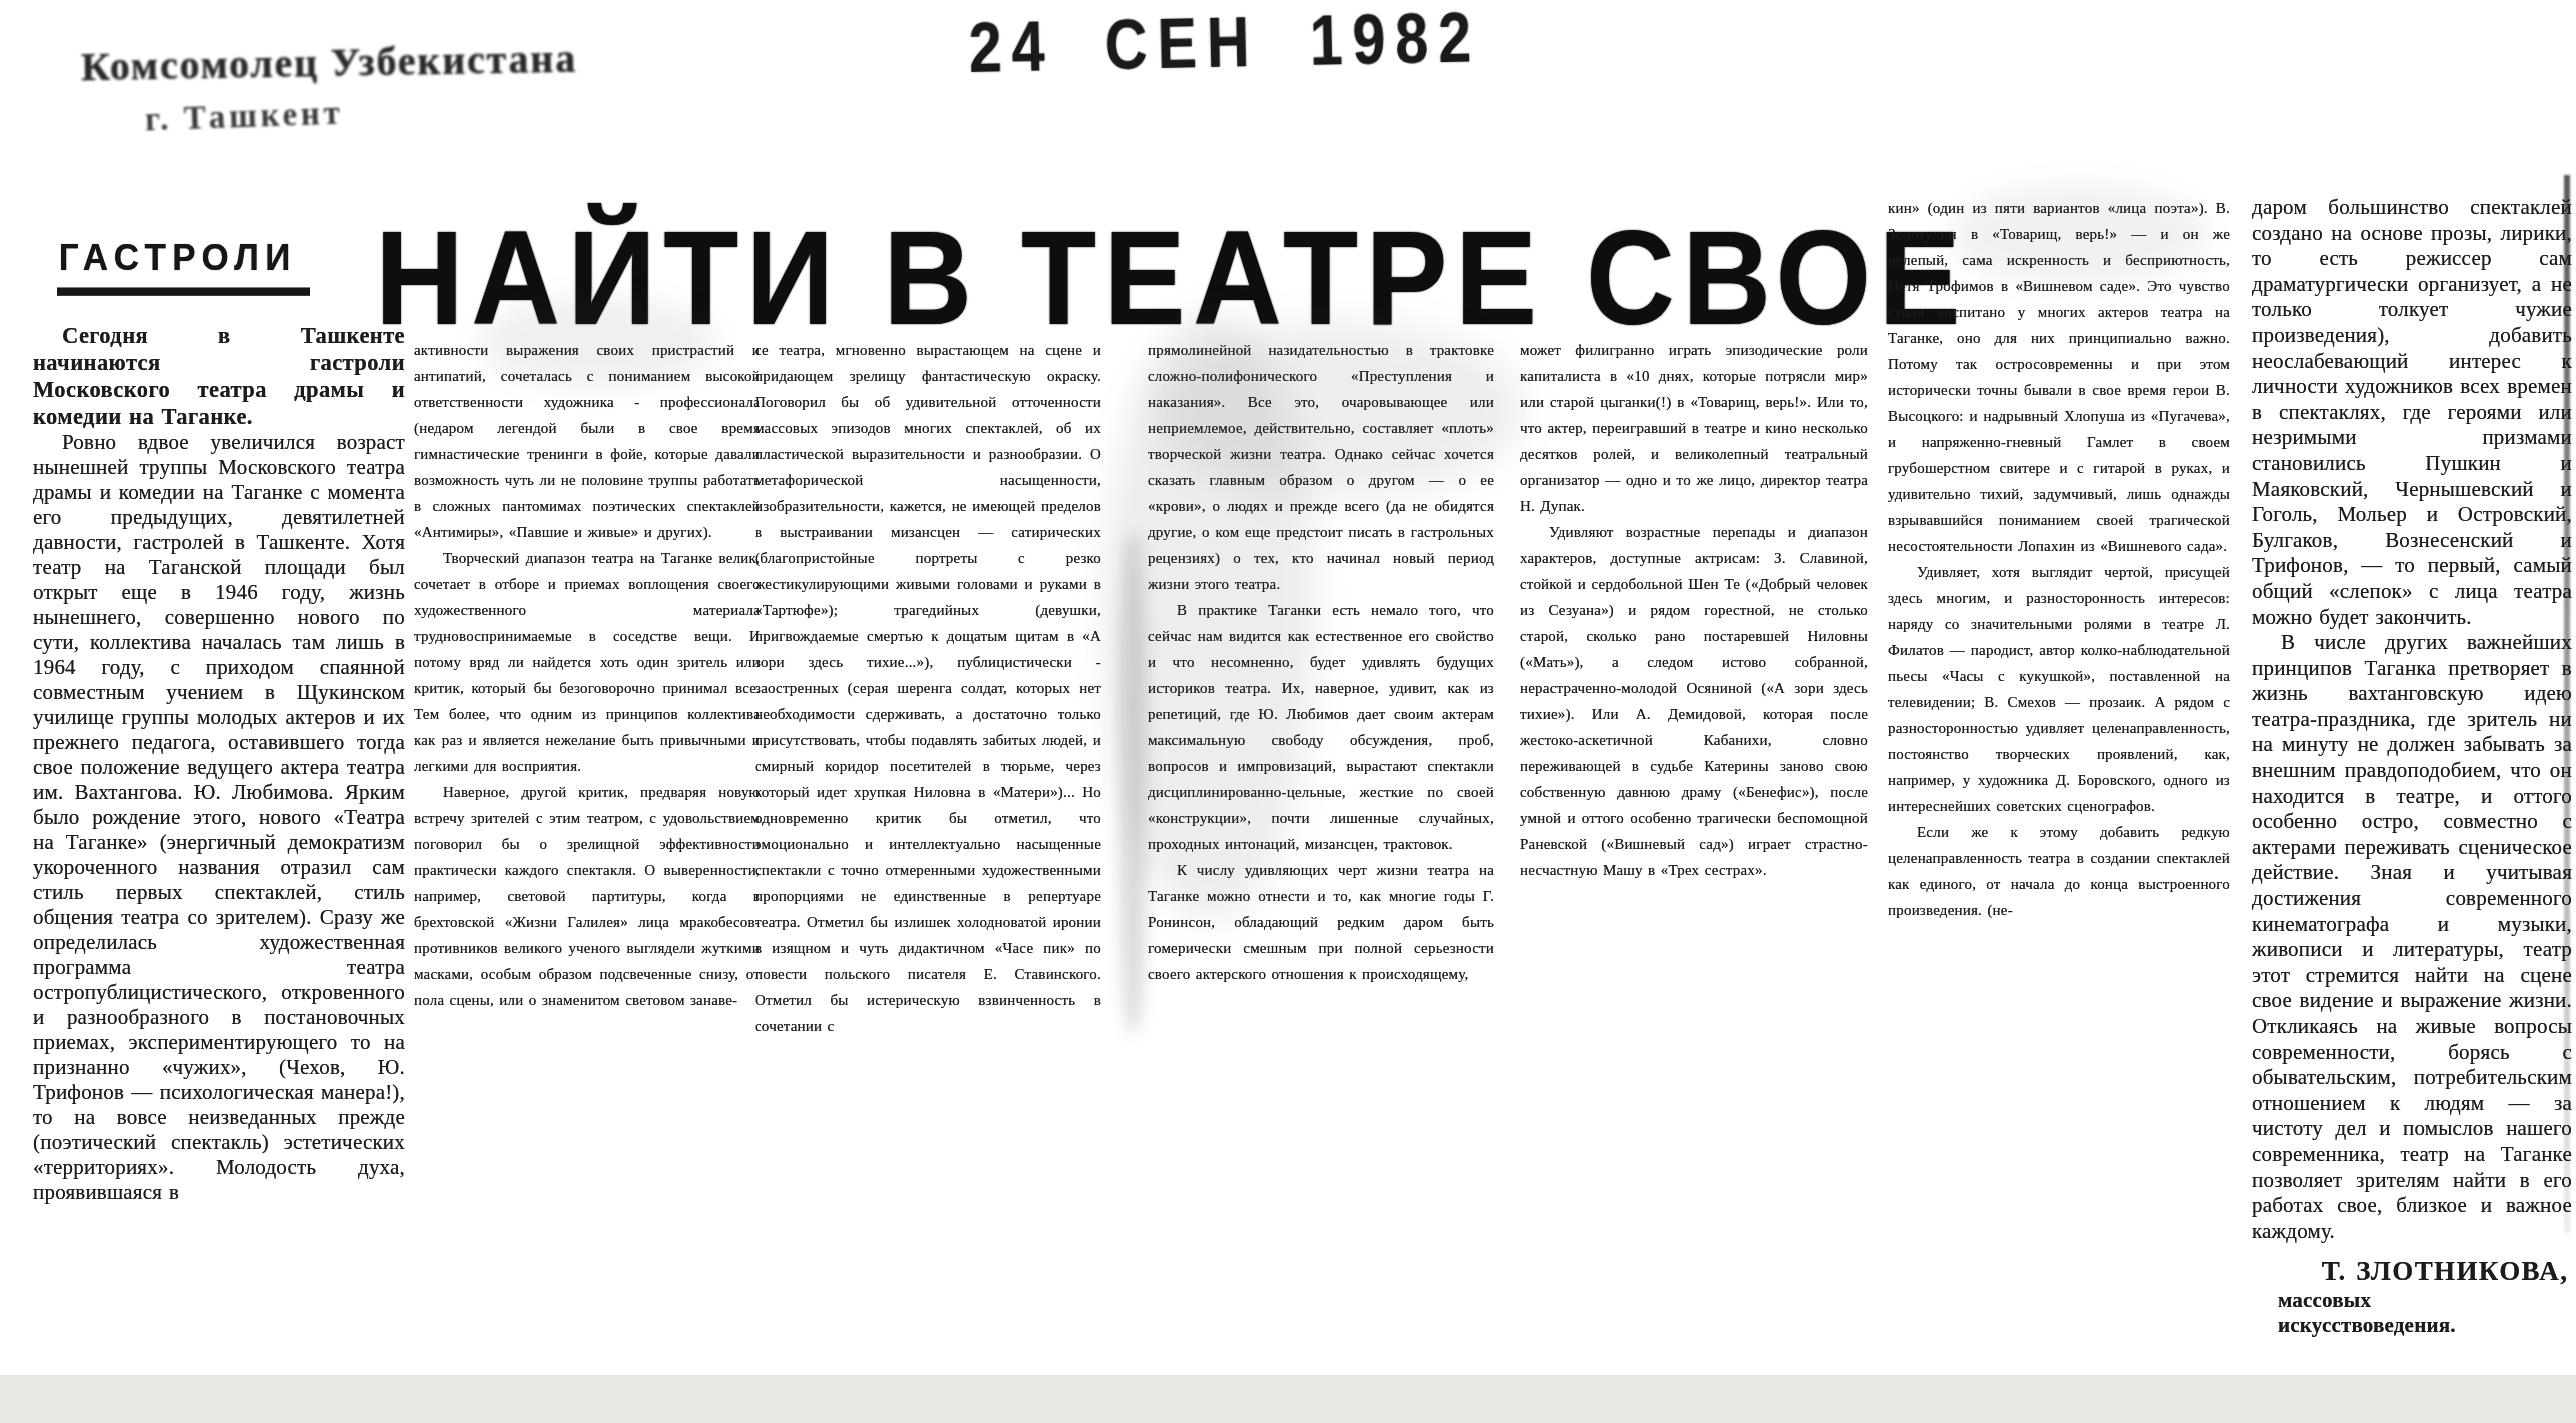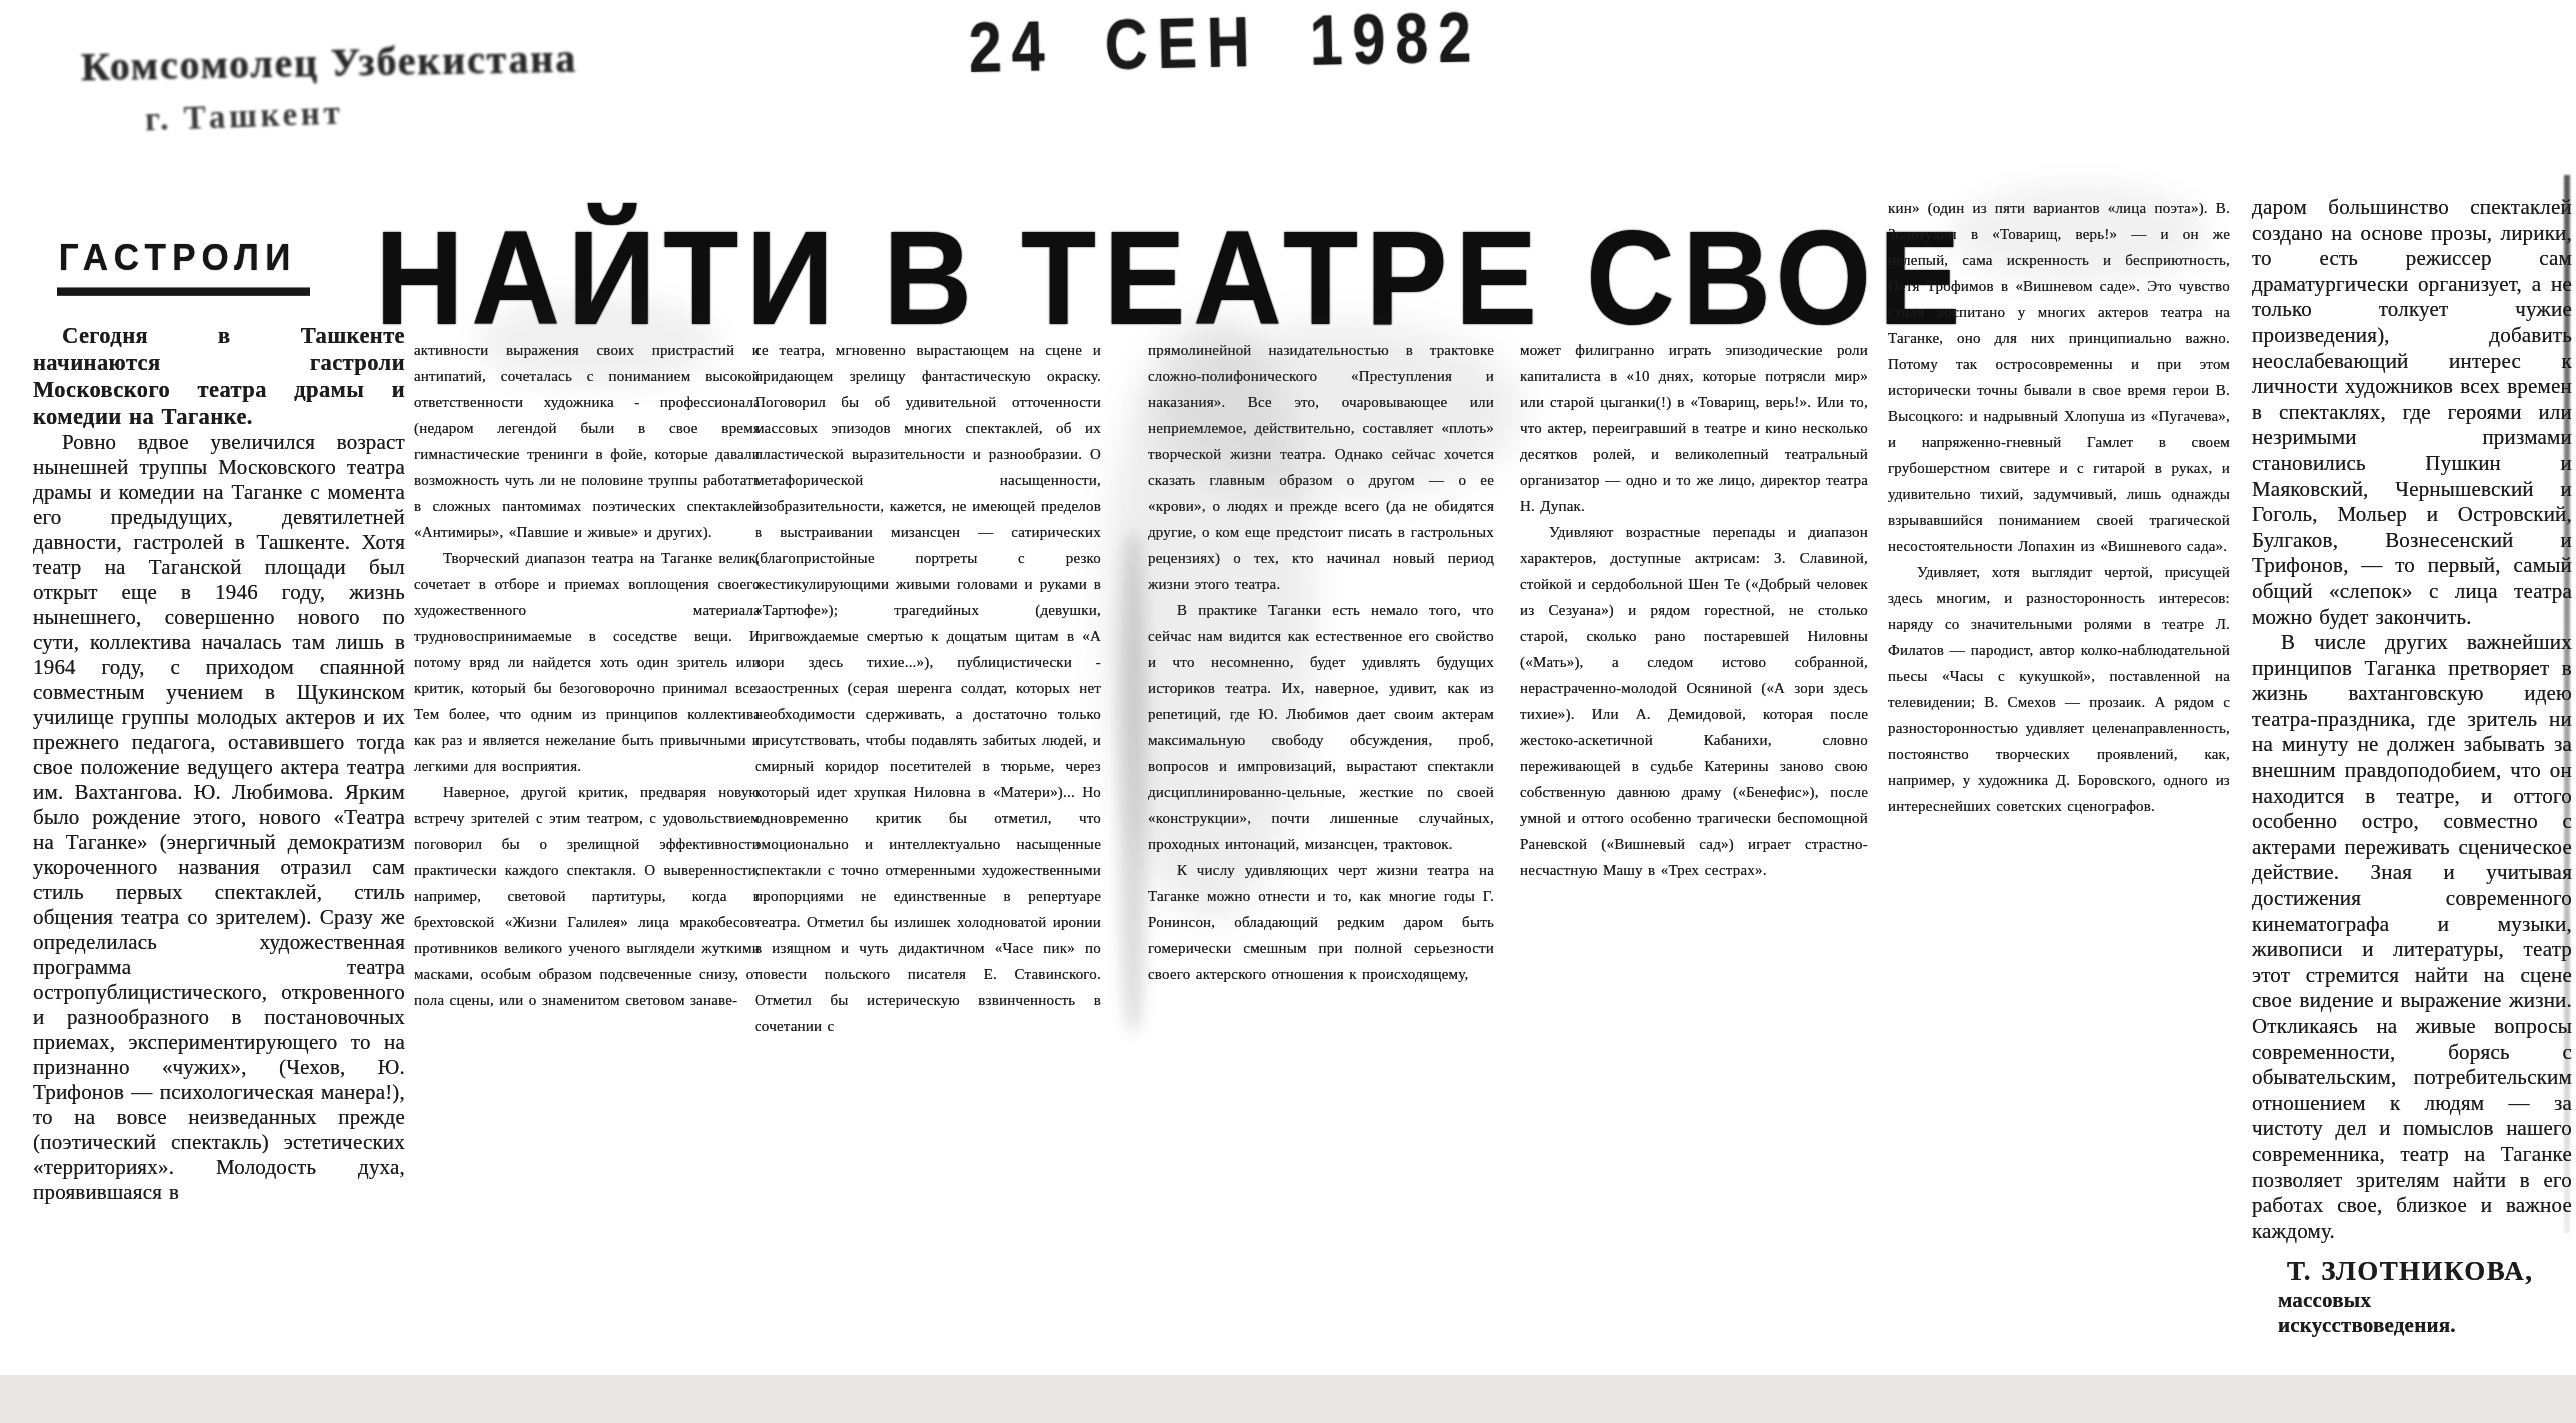--- a/index.html
+++ b/index.html
@@ -57,21 +57,21 @@
   .col1 { left:33px;   top:322px; width:372px; height:1078px; font-size:21px; line-height:25px; }
   .col2 { left:414px;  top:337px; width:346px; height:1060px; }
   .col3 { left:755px;  top:337px; width:346px; height:1060px; }
   .col4 { left:1148px; top:337px; width:346px; height:1060px; }
   .col5 { left:1520px; top:337px; width:348px; height:1060px; }
   .col6 { left:1888px; top:195px; width:342px; height:1210px; }
   .col7 { left:2252px; top:195px; width:320px; height:1224px; font-size:21px; line-height:25.6px; }
   
   .byline { margin-top:14.7px; }
   .byline .author {
-    text-indent:0; text-align:center; font-weight:700;
+    text-indent:0; text-align:right; font-weight:700;
     font-size:27px; letter-spacing:1.4px; padding-right:3.7px;
   }
   .byline .cred {
     text-indent:0; font-weight:700; font-size:21px; line-height:25px;
     width:247px; margin-left:26px; margin-top:3.7px; text-align:justify;
   }
   
   .smudge { position:absolute; border-radius:50%; pointer-events:none; }
   .sm-col4a { left:1104px; top:313px; width:212px; height:607px; background:rgba(80,80,80,.10); filter:blur(16.6px); }
   .sm-col4b { left:1155px; top:322px; width:368px; height:175px; background:rgba(80,80,80,.10); filter:blur(18.4px); }
@@ -119,20 +119,21 @@
   </div>
 
   <div class="col col5">
     <p class="cont">может филигранно играть эпизодические роли капиталиста в «10 днях, которые потрясли мир» или старой цыганки(!) в «Товарищ, верь!». Или то, что актер, переигравший в театре и кино несколько десятков ролей, и великолепный театральный организатор — одно и то же лицо, директор театра Н. Дупак.</p>
     <p>Удивляют возрастные перепады и диапазон характеров, доступные актрисам: З. Славиной, стойкой и сердобольной Шен Те («Добрый человек из Сезуана») и рядом горестной, не столько старой, сколько рано постаревшей Ниловны («Мать»), а следом истово собранной, нерастраченно-молодой Осяниной («А зори здесь тихие»). Или А. Демидовой, которая после жестоко-аскетичной Кабанихи, словно переживающей в судьбе Катерины заново свою собственную давнюю драму («Бенефис»), после умной и оттого особенно трагически беспомощной Раневской («Вишневый сад») играет страстно-несчастную Машу в «Трех сестрах».</p>
   </div>
 
   <div class="col col6">
     <p class="cont">кин» (один из пяти вариантов «лица поэта»). В. Золотухин в «Товарищ, верь!» — и он же нелепый, сама искренность и бесприютность, Петя Трофимов в «Вишневом саде». Это чувство стиля воспитано у многих актеров театра на Таганке, оно для них принципиально важно. Потому так остросовременны и при этом исторически точны бывали в свое время герои В. Высоцкого: и надрывный Хлопуша из «Пугачева», и напряженно-гневный Гамлет в своем грубошерстном свитере и с гитарой в руках, и удивительно тихий, задумчивый, лишь однажды взрывавшийся пониманием своей трагической несостоятельности Лопахин из «Вишневого сада».</p>
     <p>Удивляет, хотя выглядит чертой, присущей здесь многим, и разносторонность интересов: наряду со значительными ролями в театре Л. Филатов — пародист, автор колко-наблюдательной пьесы «Часы с кукушкой», поставленной на телевидении; В. Смехов — прозаик. А рядом с разносторонностью удивляет целенаправленность, постоянство творческих проявлений, как, например, у художника Д. Боровского, одного из интереснейших советских сценографов.</p>
+    <p>Если же к этому добавить редкую целенаправленность театра в создании спектаклей как единого, от начала до конца выстроенного произведения. (не-</p>
   </div>
 
   <div class="col col7">
     <p class="cont">даром большинство спектаклей создано на основе прозы, лирики, то есть режиссер сам драматургически организует, а не только толкует чужие произведения), добавить неослабевающий интерес к личности художников всех времен в спектаклях, где героями или незримыми призмами становились Пушкин и Маяковский, Чернышевский и Гоголь, Мольер и Островский, Булгаков, Вознесенский и Трифонов, — то первый, самый общий «слепок» с лица театра можно будет закончить.</p>
     <p>В числе других важнейших принципов Таганка претворяет в жизнь вахтанговскую идею театра-праздника, где зритель ни на минуту не должен забывать за внешним правдоподобием, что он находится в театре, и оттого особенно остро, совместно с актерами переживать сценическое действие. Зная и учитывая достижения современного кинематографа и музыки, живописи и литературы, театр этот стремится найти на сцене свое видение и выражение жизни. Откликаясь на живые вопросы современности, борясь с обывательским, потребительским отношением к людям — за чистоту дел и помыслов нашего современника, театр на Таганке позволяет зрителям найти в его работах свое, близкое и важное каждому.</p>
     <div class="byline">
       <p class="author">Т. ЗЛОТНИКОВА,</p>
       <p class="cred">массовых искусствоведения.</p>
     </div>
   </div>

